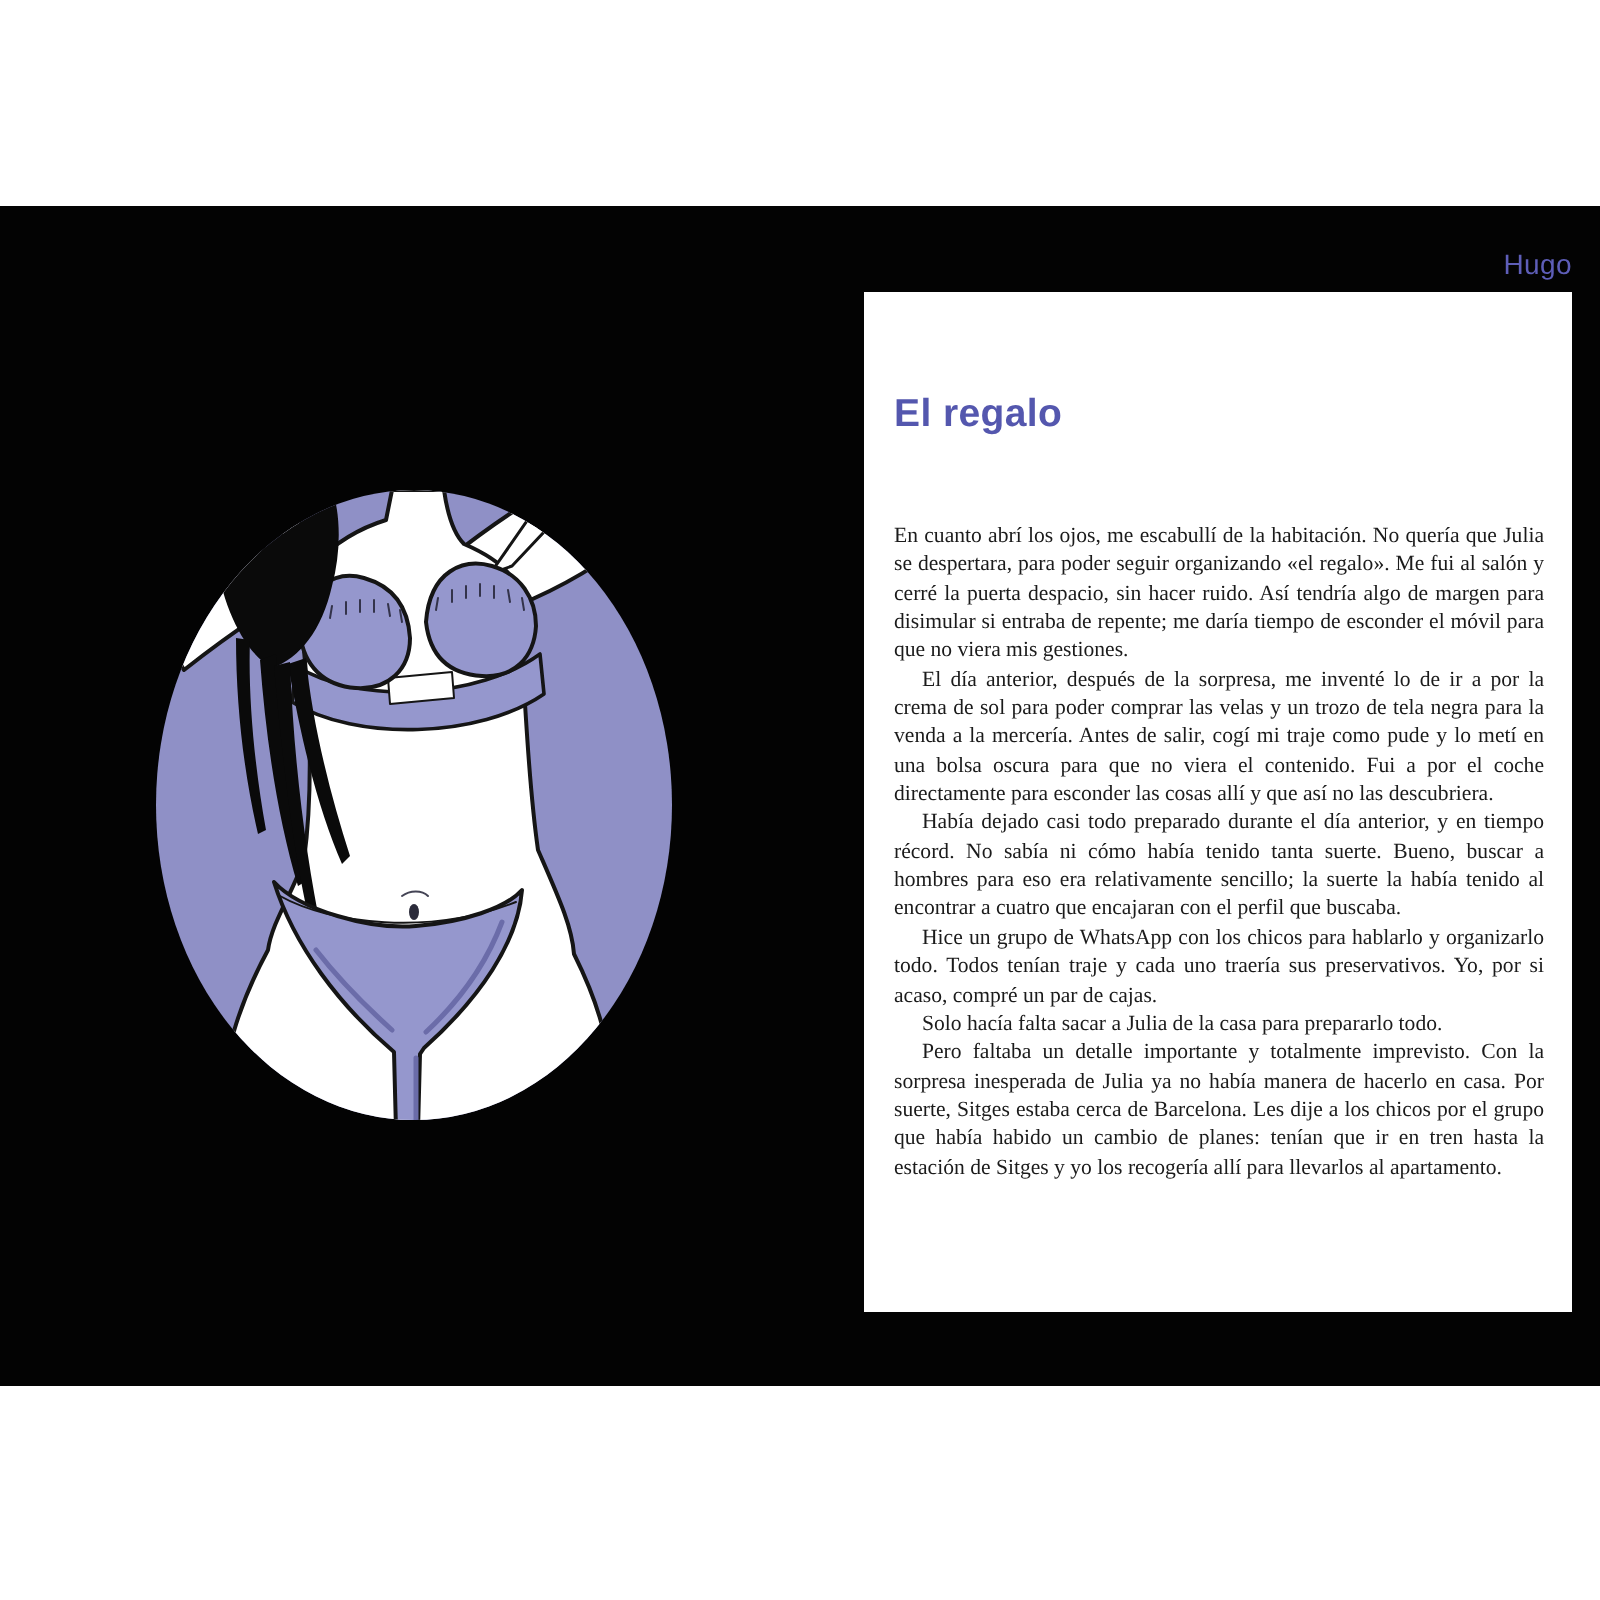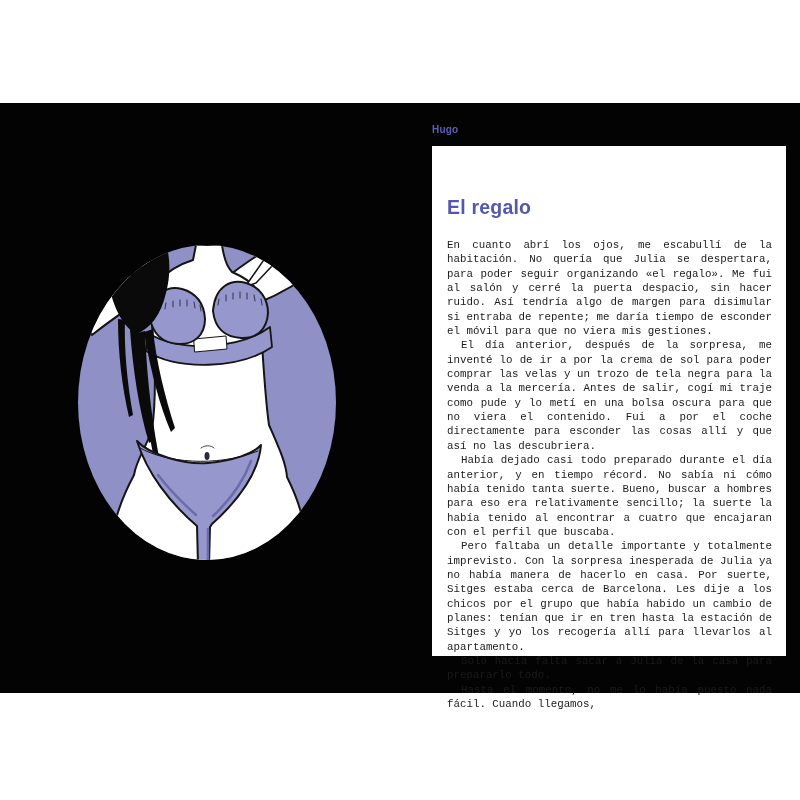--- a/index.html
+++ b/index.html
@@ -6,35 +6,35 @@
   .canvas{
     position:relative;width:800px;height:800px;background:#ffffff;
     overflow:hidden;font-family:"Liberation Serif",serif;
   }
   .black-band{
     position:absolute;left:0;top:103px;width:800px;height:590px;
     background:#030303;
   }
   .running-header{
     position:absolute;left:432px;top:124px;width:354px;
-    text-align:left;font-family:"Liberation Sans",sans-serif;
-    font-weight:bold;font-size:10px;letter-spacing:.2px;color:#5e5eb8;
+    text-align:right;font-family:"Liberation Sans",sans-serif;
+    font-weight:normal;font-size:14px;letter-spacing:.2px;color:#5e5eb8;
   }
   .page{
     position:absolute;left:432px;top:146px;width:354px;height:510px;
     background:#ffffff;box-sizing:border-box;
     padding:51px 14px 0 15px;
   }
   .chapter-title{
-    margin:0 0 20px 0;font-family:"Liberation Sans",sans-serif;
+    margin:0 0 43px 0;font-family:"Liberation Sans",sans-serif;
     font-weight:bold;font-size:19.5px;line-height:21px;
     letter-spacing:.2px;color:#5457ae;
   }
   .body-text p{
-    margin:0;font-family:Liberation Mono, monospace;
+    margin:0;font-family:Liberation Serif, serif;
     font-size:10.8px;line-height:14.35px;color:#1b1b1b;
     text-align:justify;text-indent:14px;hyphens:auto;
   }
   .body-text p.no-indent{text-indent:0;}
   .body-text em{font-style:italic;}
   .page-number{
     position:absolute;left:432px;top:662px;width:354px;
     text-align:center;font-family:"Liberation Serif",serif;
     font-weight:bold;font-size:9.5px;letter-spacing:.6px;color:#9193c8;
   }
@@ -101,19 +101,19 @@
   </svg>
 
   <div class="running-header">Hugo</div>
 
   <div class="page">
     <h1 class="chapter-title">El regalo</h1>
     <div class="body-text">
         <p class="no-indent"><span>En cuanto abrí los ojos, me escabullí de la habitación. No quería que Julia se despertara, para poder seguir organizando «el regalo». Me fui al salón y cerré la puerta despacio, sin hacer ruido. Así tendría algo de margen para disimular si entraba de repente; me daría tiempo de esconder el móvil para que no viera mis gestiones.</span></p>
         <p><span>El día anterior, después de la sorpresa, me inventé lo de ir a por la crema de sol para poder comprar las velas y un trozo de tela negra para la venda a la mercería. Antes de salir, cogí mi traje como pude y lo metí en una bolsa oscura para que no viera el contenido. Fui a por el coche directamente para esconder las cosas allí y que así no las descubriera.</span></p>
         <p><span>Había dejado casi todo preparado durante el día anterior, y en tiempo récord. No sabía ni cómo había tenido tanta suerte. Bueno, buscar a hombres para eso era relativamente sencillo; la suerte la había tenido al encontrar a cuatro que encajaran con el perfil que buscaba.</span></p>
+        <p><span>Hice un grupo de WhatsApp con los chicos para hablarlo y organizarlo todo. Todos tenían traje y cada uno traería sus preservativos. Yo, por si acaso, compré un par de cajas.</span></p>
+        <p><span>Solo hacía falta sacar a Julia de la casa para prepararlo todo.</span></p>
         <p><span>Pero faltaba un detalle importante y totalmente imprevisto. Con la sorpresa inesperada de Julia ya no había manera de hacerlo en casa. Por suerte, Sitges estaba cerca de Barcelona. Les dije a los chicos por el grupo que había habido un cambio de planes: tenían que ir en tren hasta la estación de Sitges y yo los recogería allí para llevarlos al apartamento.</span></p>
-        <p><span>Solo hacía falta sacar a Julia de la casa para prepararlo todo.</span></p>
-        <p><span>Hasta el momento, no me lo había puesto nada fácil. Cuando llegamos,</span></p>
       </div>
   </div>
 
 </div>
 
 </body></html>

